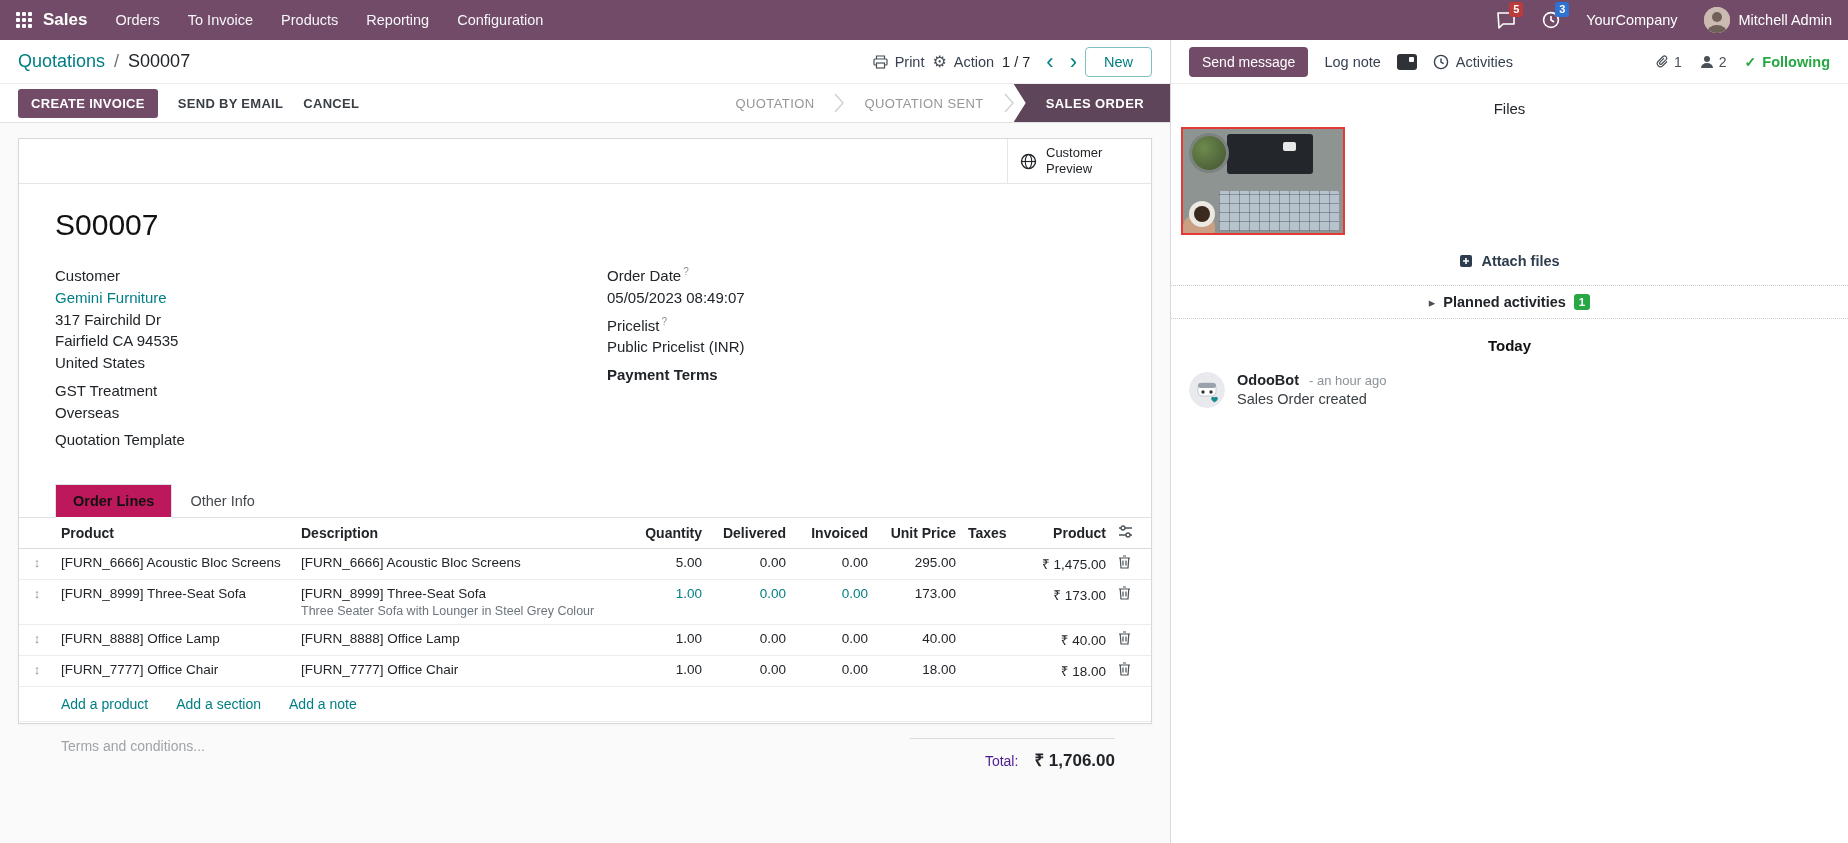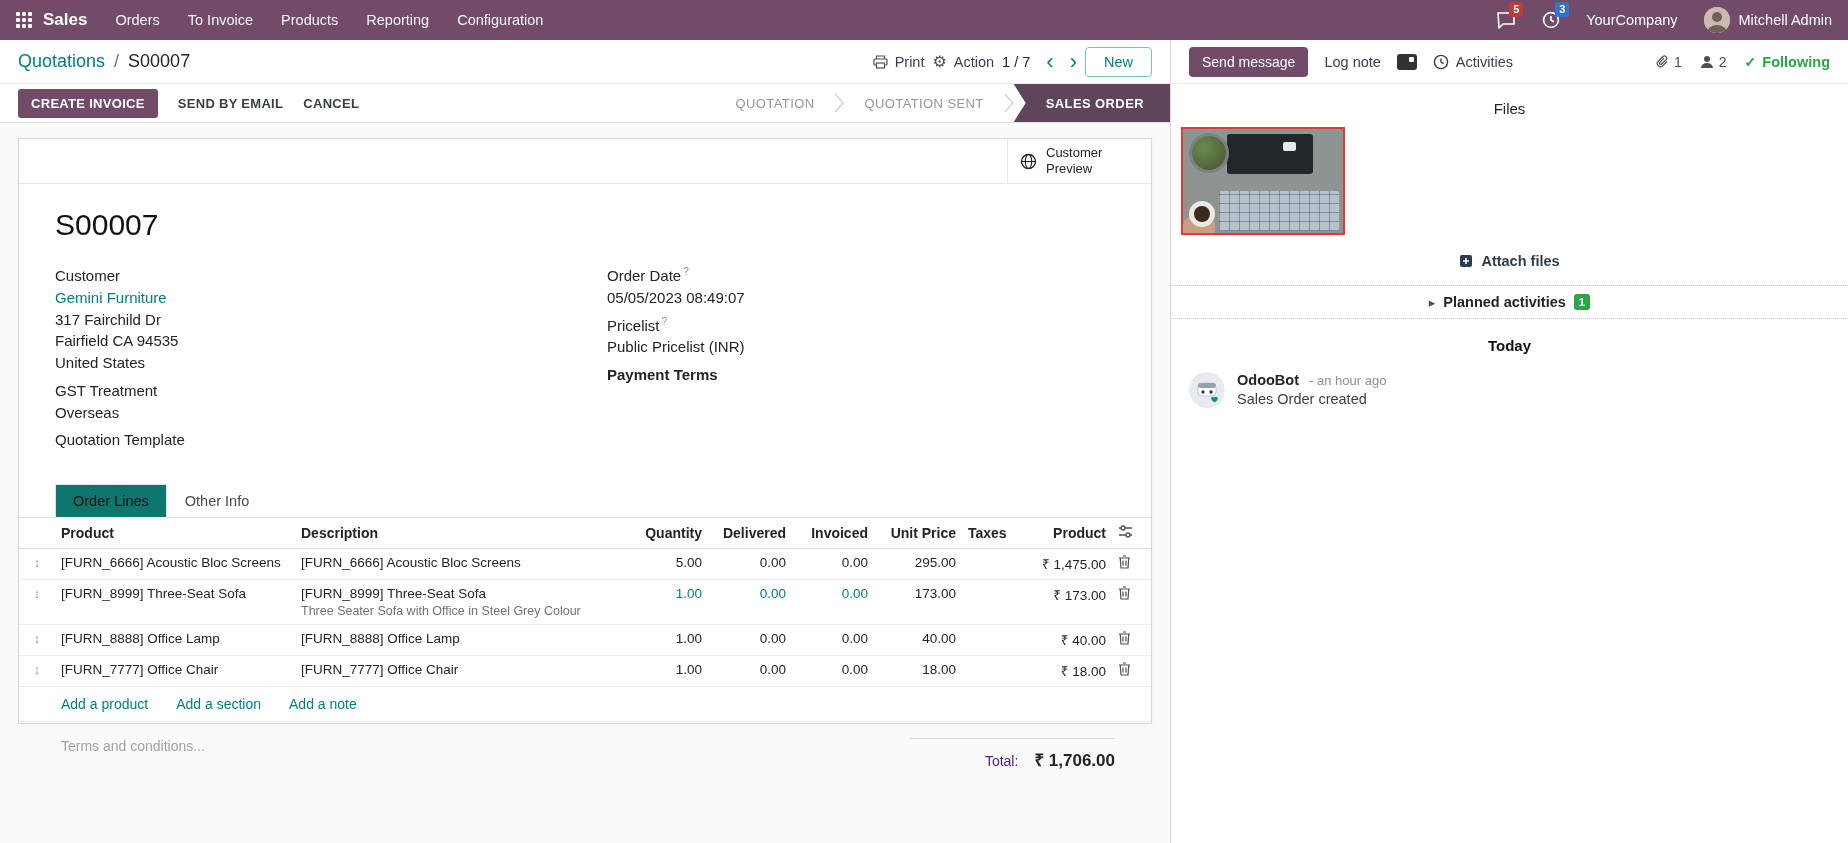--- a/index.html
+++ b/index.html
@@ -65,21 +65,21 @@
   .fcol-right { flex:1; }
   .frow { display:flex; padding:3px 0; font-size:15px; line-height:1.45;flex-direction:column; }
   .flabel { width:140px; flex:none; color:#212529; }
   .fcol-right .flabel { width:112px; }
   .flabel.bold { font-weight:bold; }
   sup.help { color:#879096; font-size:10px; margin-left:2px; }
   .link { color:#017E84; cursor:pointer; }
 
   .tabs-wrap { border-bottom:1px solid #dee2e6; padding-left:36px; margin-top:30px; display:flex; flex:none; }
   .tab { padding:8px 17px; font-size:14.5px; color:#45494e; cursor:pointer; border:1px solid transparent; margin-bottom:-1px; }
-  .tab.active { background:#0f766e; border-color:#dee2e6 #dee2e6 #fff #dee2e6; font-weight:normal; color:#111; }
+  .tab.active { background:#be185d; border-color:#dee2e6 #dee2e6 #fff #dee2e6; font-weight:bold; color:#111; }
 
   table { width:100%; border-collapse:collapse; table-layout:fixed; }
   th { font-weight:bold; font-size:14px; color:#212529; padding:7px 6px; border-bottom:1px solid #d9dcdf; text-align:left; white-space:nowrap; cursor:pointer; }
   td { padding:6px 6px; border-bottom:1px solid #ececec; font-size:13.5px; white-space:nowrap; overflow:hidden; vertical-align:top; }
   .num { text-align:right; }
   .accent { color:#017E84; }
   .desc-note { color:#6c757d; font-size:12.5px; margin-top:3px; }
   .handle { color:#8a9299; font-size:13px; cursor:grab; display:block; text-align:center; }
   .trash-btn { background:none; border:none; cursor:pointer; padding:0; }
 
@@ -346,21 +346,21 @@
                       <path d="M1 3h11M5 1h3M2.2 3l.8 10h7l.8-10M5 5.5v5M8 5.5v5" stroke="#495057" stroke-width="1.2" fill="none"></path>
                     </svg></button></td>
             </tr>
             <tr>
               <td>
                   <span class="handle">↕</span>
                 </td>
               <td>[FURN_8999] Three-Seat Sofa</td>
               <td>
                 <div>[FURN_8999] Three-Seat Sofa</div>
-                <div class="desc-note">Three Seater Sofa with Office in Steel Grey Colour</div>
+                <div class="desc-note">Three Seater Sofa with Lounger in Steel Grey Colour</div>
               </td>
               <td class="num accent">1.00</td>
               <td class="num accent">0.00</td>
               <td class="num accent">0.00</td>
               <td class="num">173.00</td>
               <td></td>
               <td class="num">₹ 173.00</td>
               <td><button class="trash-btn"><svg width="13" height="14" viewBox="0 0 13 14">
                       <path d="M1 3h11M5 1h3M2.2 3l.8 10h7l.8-10M5 5.5v5M8 5.5v5" stroke="#495057" stroke-width="1.2" fill="none"></path>
                     </svg></button></td>

